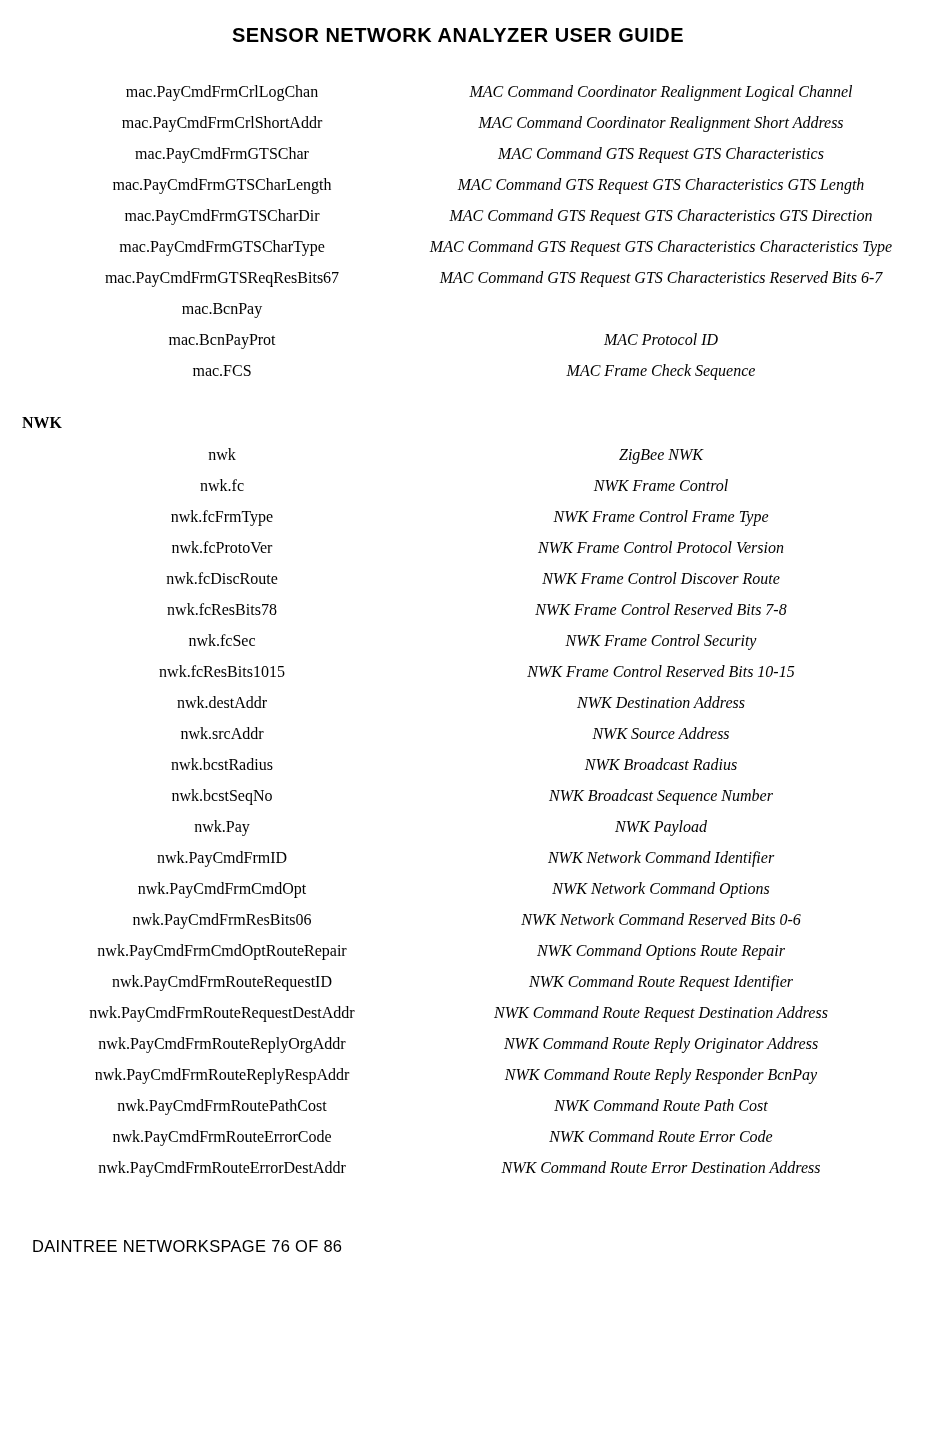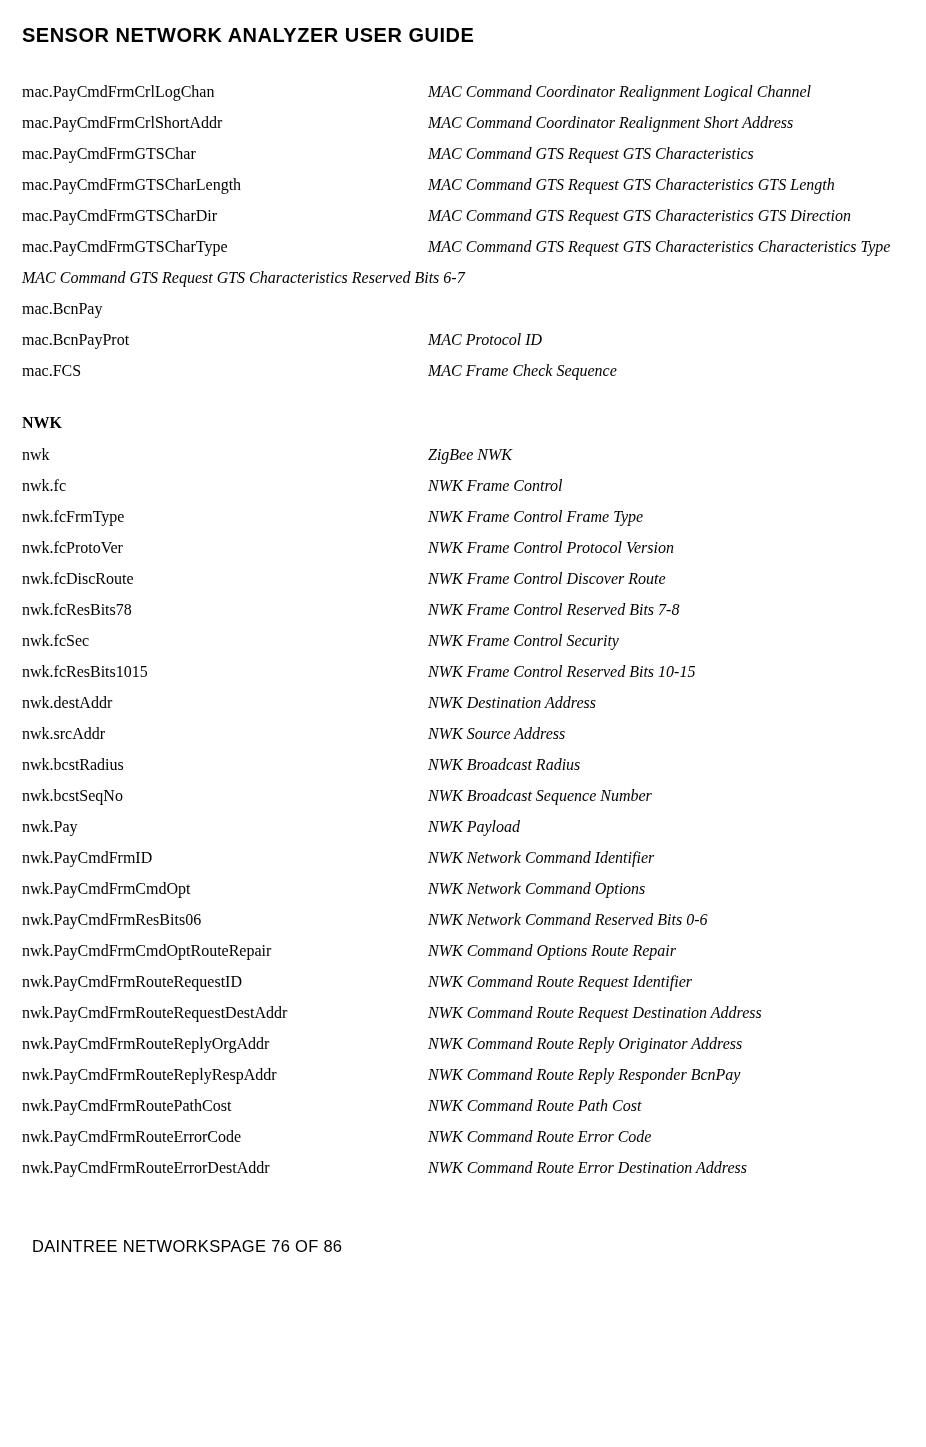--- a/index.html
+++ b/index.html
@@ -9,28 +9,29 @@
     background: #fff;
     margin: 0;
     padding: 24px 32px 24px 22px;
     width: 926px;
     box-sizing: border-box;
   }
   .title {
     font-family: Arial, Helvetica, sans-serif;
     font-weight: bold;
     font-size: 20px;
-    text-align: left;
+    text-align: center;
     letter-spacing: 0.5px;
     margin-bottom: 36px;
   }
   .row {
     display: flex;
     align-items: flex-start;
     margin-bottom: 13px;
+    text-align: center;
   }
   .key {
     width: 400px;
     flex: 0 0 400px;
     padding-right: 6px;
   }
   .desc {
     flex: 1;
     font-style: italic;
   }
@@ -74,20 +75,21 @@
     </div>
     <div class="row">
       <div class="key">mac.PayCmdFrmGTSCharDir</div>
       <div class="desc">MAC Command GTS Request GTS Characteristics GTS Direction</div>
     </div>
     <div class="row">
       <div class="key">mac.PayCmdFrmGTSCharType</div>
       <div class="desc">MAC Command GTS Request GTS Characteristics Characteristics Type</div>
     </div>
     <div class="row">
+      <div class="key">mac.PayCmdFrmGTSReqResBits67</div>
       <div class="desc">MAC Command GTS Request GTS Characteristics Reserved Bits 6-7</div>
     </div>
     <div class="row">
       <div class="key">mac.BcnPay</div>
     </div>
     <div class="row">
       <div class="key">mac.BcnPayProt</div>
       <div class="desc">MAC Protocol ID</div>
     </div>
     <div class="row">

